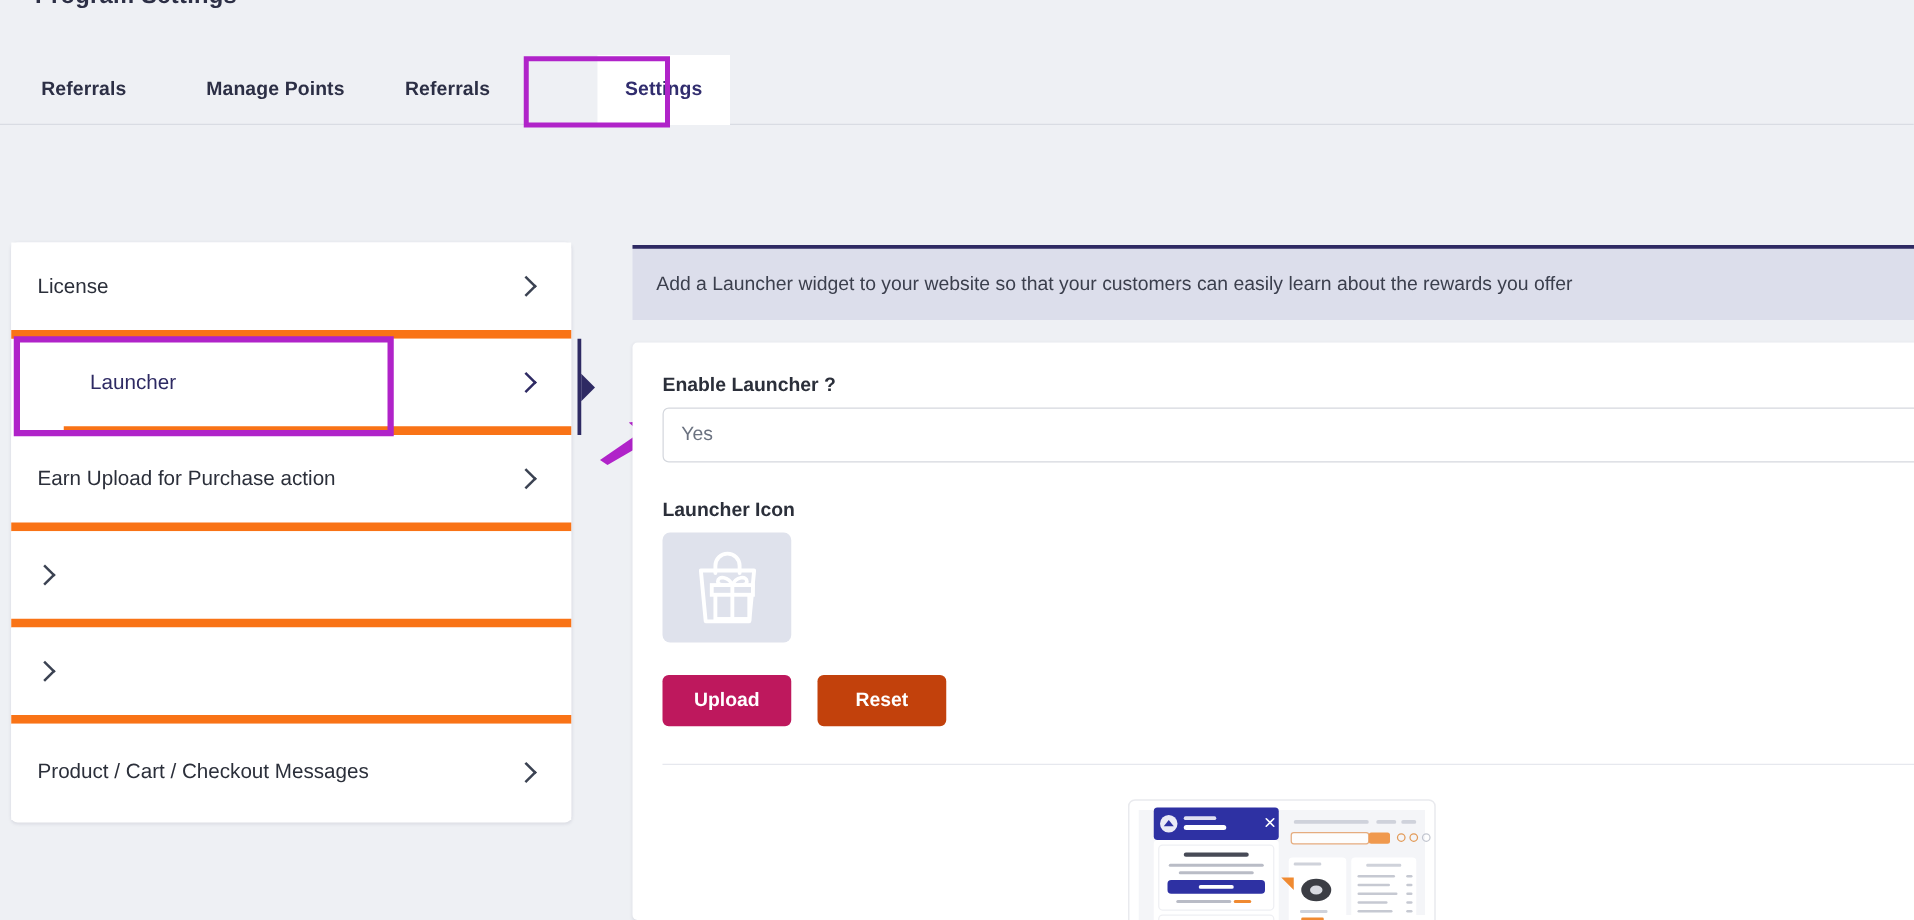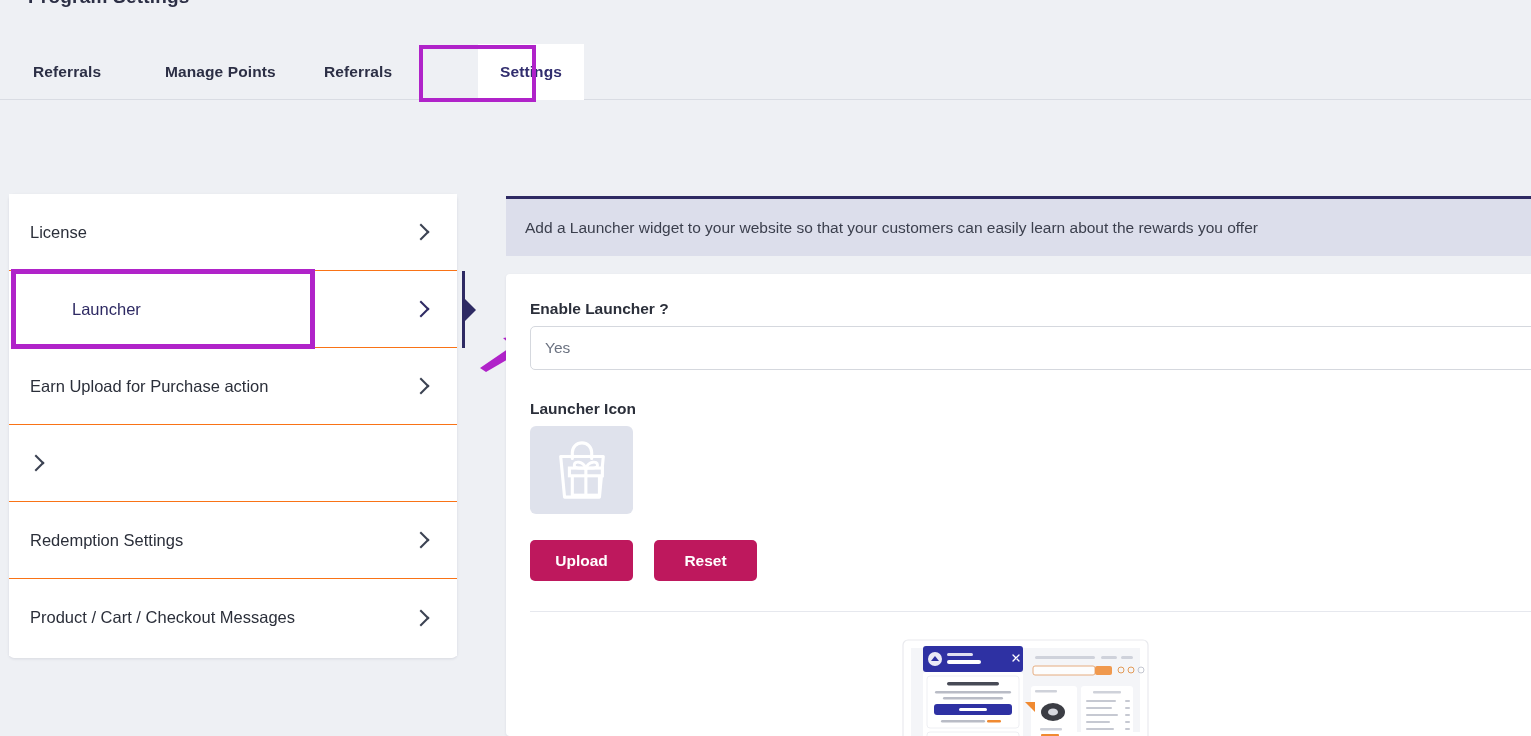--- a/index.html
+++ b/index.html
@@ -51,21 +51,21 @@
     background: #ffffff;
     border-radius: 5px;
     box-shadow: 0 1px 3px rgba(20,24,60,.10);
     overflow: visible;
   }
   .side-item {
     position: relative;
     height: 77px;
     display: flex; align-items: center;
     padding: 0 22px 0 21px;
-    border-bottom: 1px solid #f97316;
+    border-bottom: 7px solid #f97316;
     font-size: 16.5px; color: #2b2f3a;
     cursor: pointer;
     background: #ffffff;
   }
   .side-item:last-child { border-bottom: none; }
   .side-item.selected { background: #ffffff; color: #2e2a63; margin-left: 42px; }
   .side-label { flex: 1; }
   .chev {
     width: 12px; height: 12px;
     border-right: 2.2px solid #3b4252;
@@ -153,21 +153,21 @@
   .btn-row { margin-top: 26px; display: flex; gap: 21px; }
   .btn {
     height: 41px; width: 103px;
     border-radius: 5px;
     display: flex; align-items: center; justify-content: center;
     font-size: 15.5px; font-weight: 700; color: #ffffff;
     cursor: pointer; border: none;
     font-family: "Liberation Sans", sans-serif;
   }
   .btn-upload { background: #be185d; }
-  .btn-reset  { background: #be185d; }
+  .btn-reset  { background: #c2410c; }
 
   
   .preview {
     position: absolute; left: 355px; top: 228px;
     width: 290px; height: 175px;
   }
 
   .vdiv { height: 1px; background: #e6e8ee; width: 1006px; margin-top: 30px; }
 </style>
 </head>
@@ -199,21 +199,20 @@
   <div class="side-item">
     <span class="side-label">Earn Upload for Purchase action</span>
     <span class="chev"></span>
   </div>
 
   <div class="side-item">
     <span class="chev"></span>
   </div>
 
   <div class="side-item">
-    <span class="side-label">Redemption Settings</span>
     <span class="chev"></span>
   </div>
 
   <div class="side-item">
     <span class="side-label">Product / Cart / Checkout Messages</span>
     <span class="chev"></span>
   </div>
 
 </div>
 <div class="anno-box-launcher"></div>

